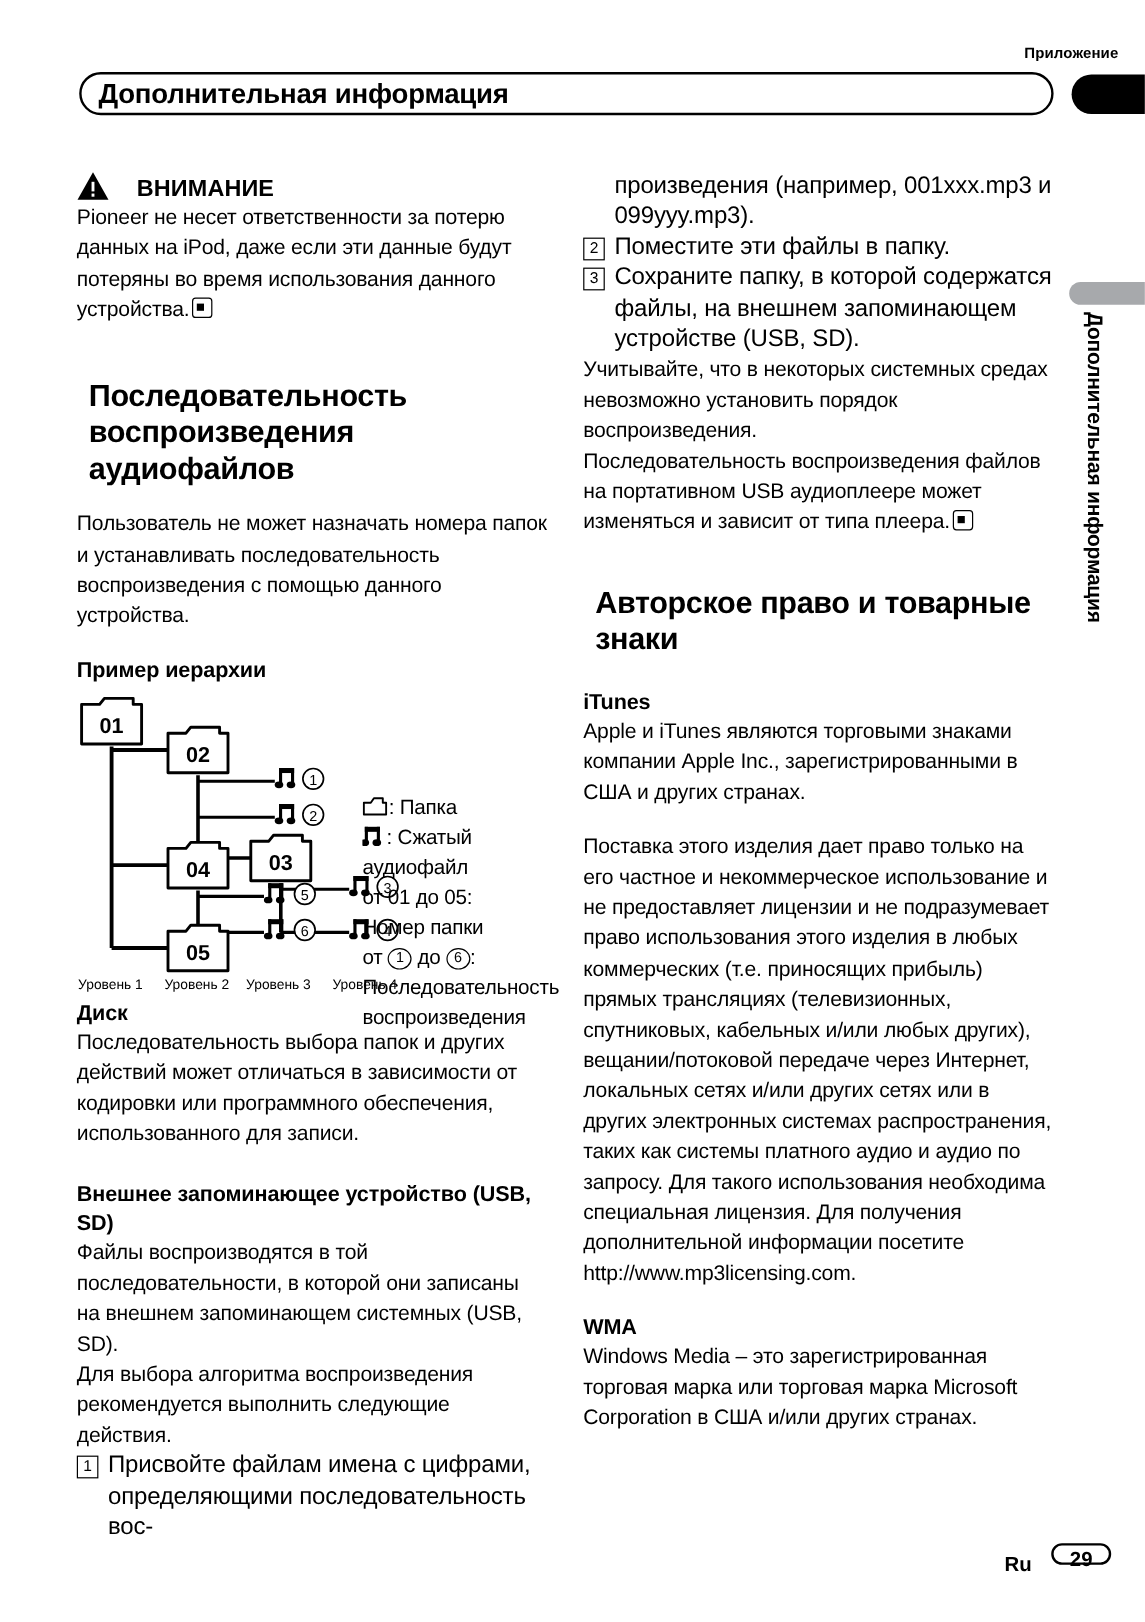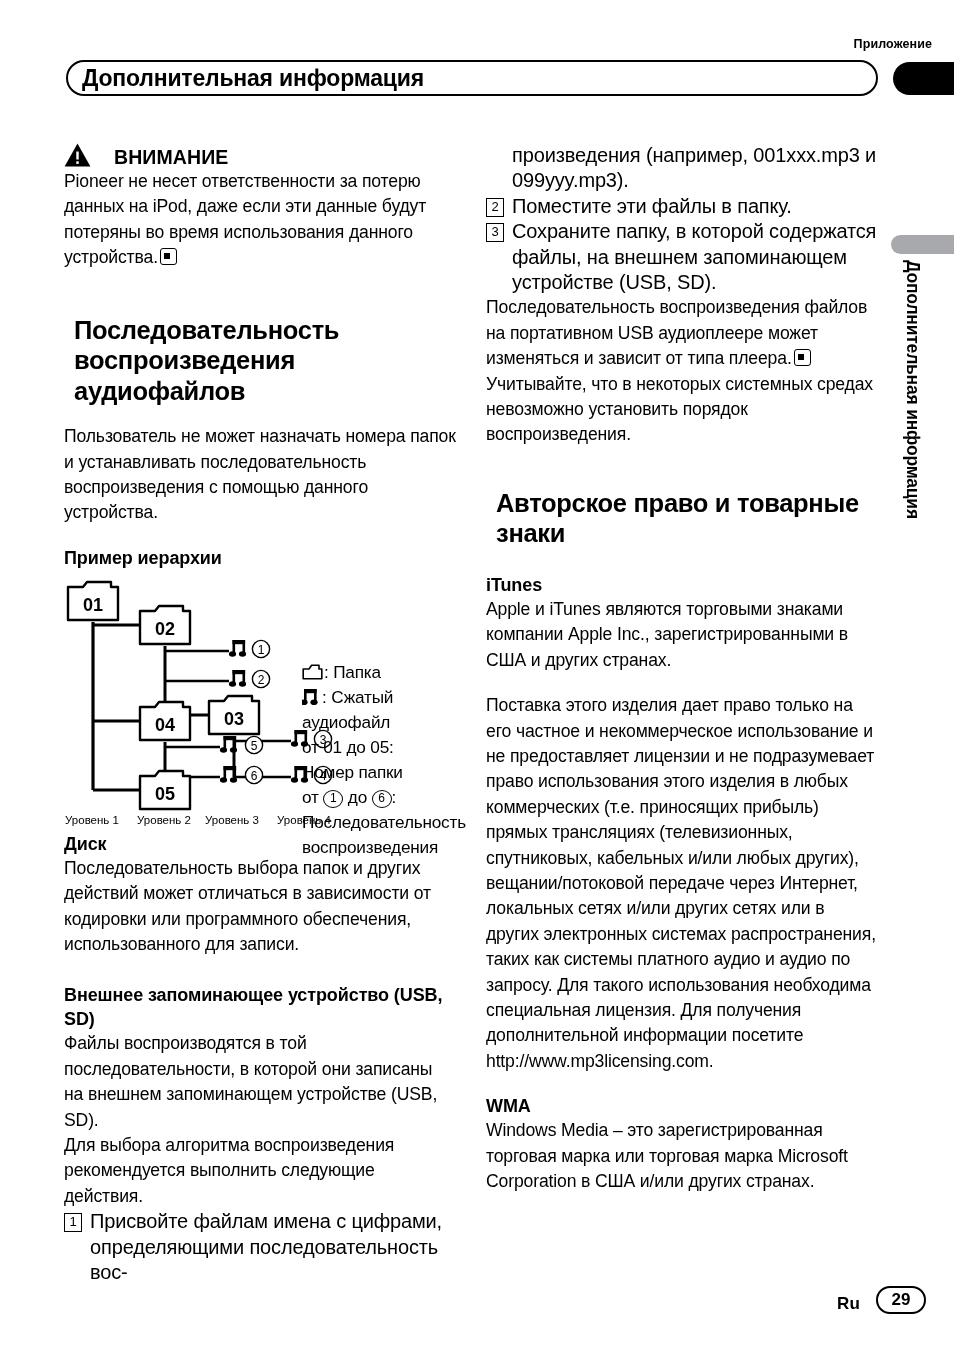--- a/index.html
+++ b/index.html
@@ -235,21 +235,21 @@
     top: 1294px;
     font-size: 17px;
     font-weight: bold;
     letter-spacing: 0.2px;
   }
   .footer-page {
     position: absolute;
     left: 876px;
     top: 1286px;
     width: 50px;
-    height: 28px;
+    height: 18px;
     border: 2px solid #000;
     border-radius: 14px;
     box-sizing: border-box;
     text-align: center;
     font-size: 17px;
     font-weight: bold;
     line-height: 23px;
   }
 </style>
 </head>
@@ -450,21 +450,21 @@
   </div>
 
   <div class="sp-4"></div>
 
   <div class="h2">Диск</div>
   <p>Последовательность выбора папок и других действий может отличаться в зависимости от кодировки или программного обеспечения, использованного для записи.</p>
 
   <div class="sp-26"></div>
 
   <div class="h2">Внешнее запоминающее устройство (USB, SD)</div>
-  <p>Файлы воспроизводятся в той последовательности, в которой они записаны на внешнем запоминающем устройстве (USB, SD).</p>
+  <p>Файлы воспроизводятся в той последовательности, в которой они записаны на внешнем запоминающем системных (USB, SD).</p>
   <p>Для выбора алгоритма воспроизведения рекомендуется выполнить следующие действия.</p>
 
   <div class="step">
     <div class="step-num">1</div>
     <div class="step-body">Присвойте файлам имена с цифрами, определяющими последовательность вос-</div>
   </div>
 </div>
 
 <div class="col col-right">
 
@@ -476,22 +476,22 @@
   <div class="step">
     <div class="step-num">2</div>
     <div class="step-body">Поместите эти файлы в папку.</div>
   </div>
 
   <div class="step">
     <div class="step-num">3</div>
     <div class="step-body">Сохраните папку, в которой содержатся файлы, на внешнем запоминающем устройстве (USB, SD).</div>
   </div>
 
+  <p>Учитывайте, что в некоторых системных средах невозможно установить порядок воспроизведения.</p>
   <p><span>Последовательность воспроизведения файлов на портативном USB аудиоплеере может изменяться и зависит от типа плеера.</span><span class="endmark"></span></p>
-  <p>Учитывайте, что в некоторых системных средах невозможно установить порядок воспроизведения.</p>
 
   <div class="sp-30"></div>
 
   <div class="h1">Авторское право и товарные знаки</div>
 
   <div class="sp-14"></div>
 
   <div class="h2">iTunes</div>
   <p>Apple и iTunes являются торговыми знаками компании Apple Inc., зарегистрированными в США и других странах.</p>
 

